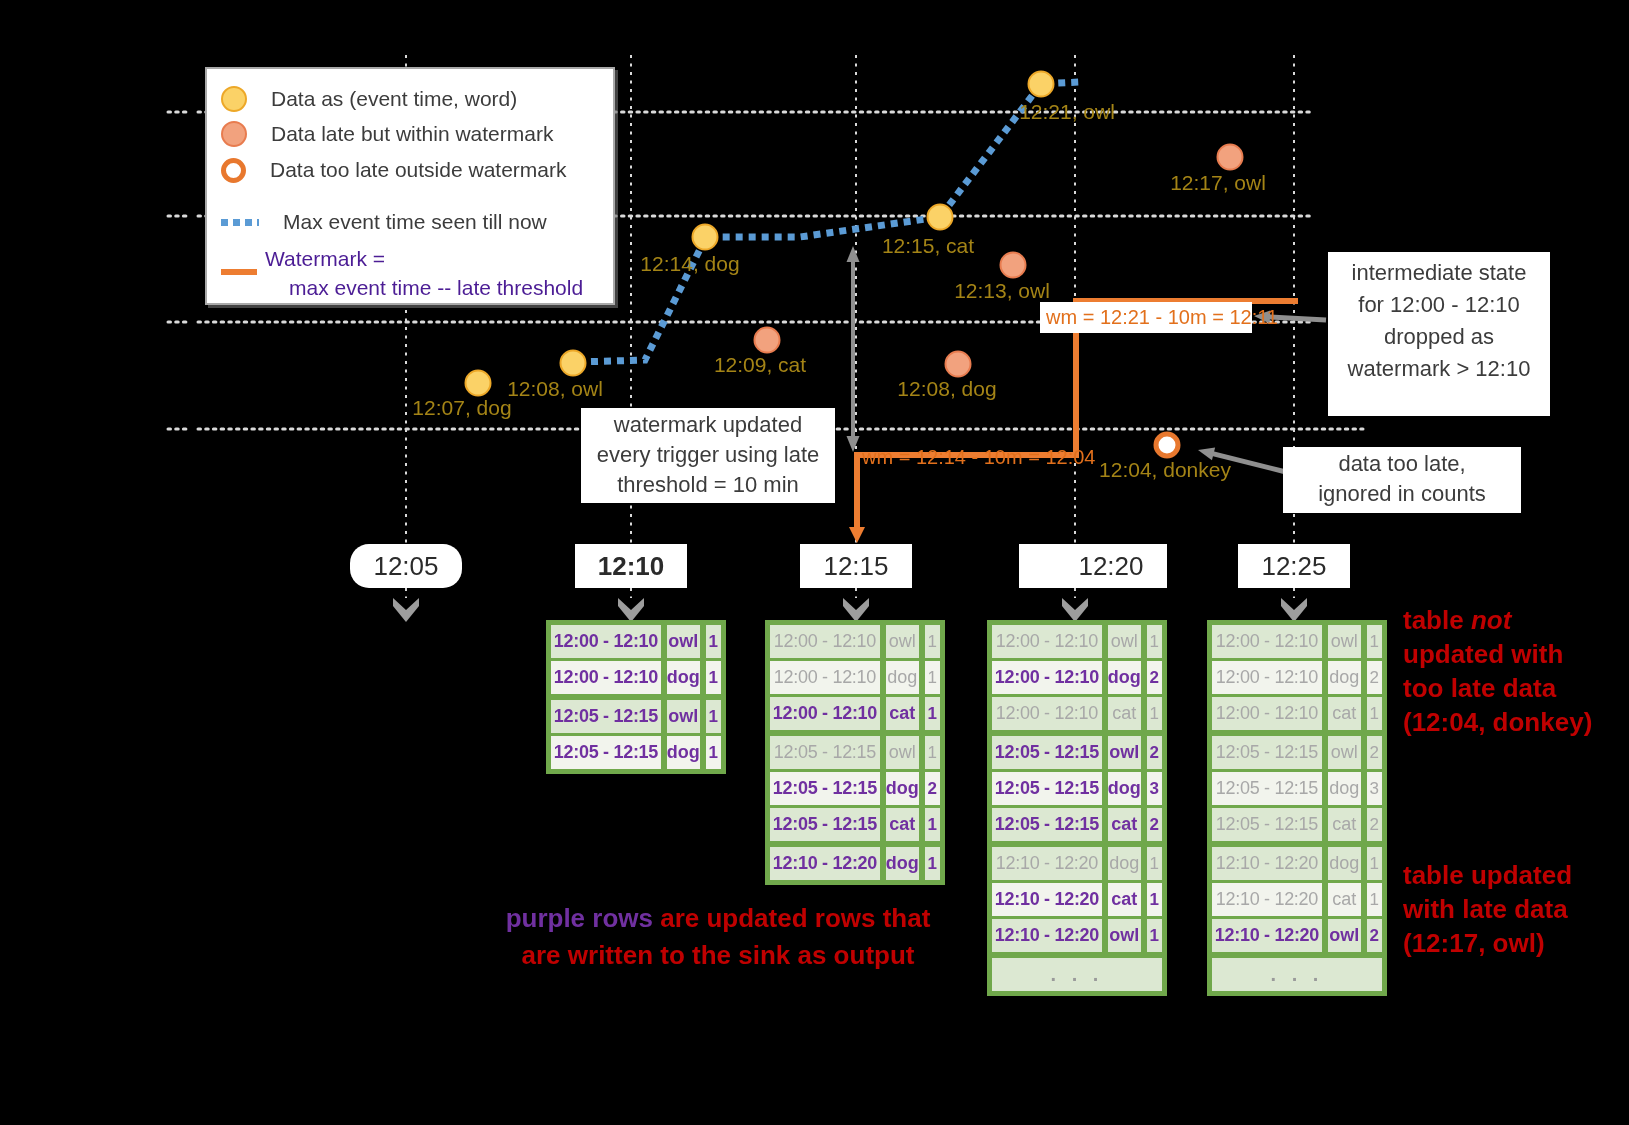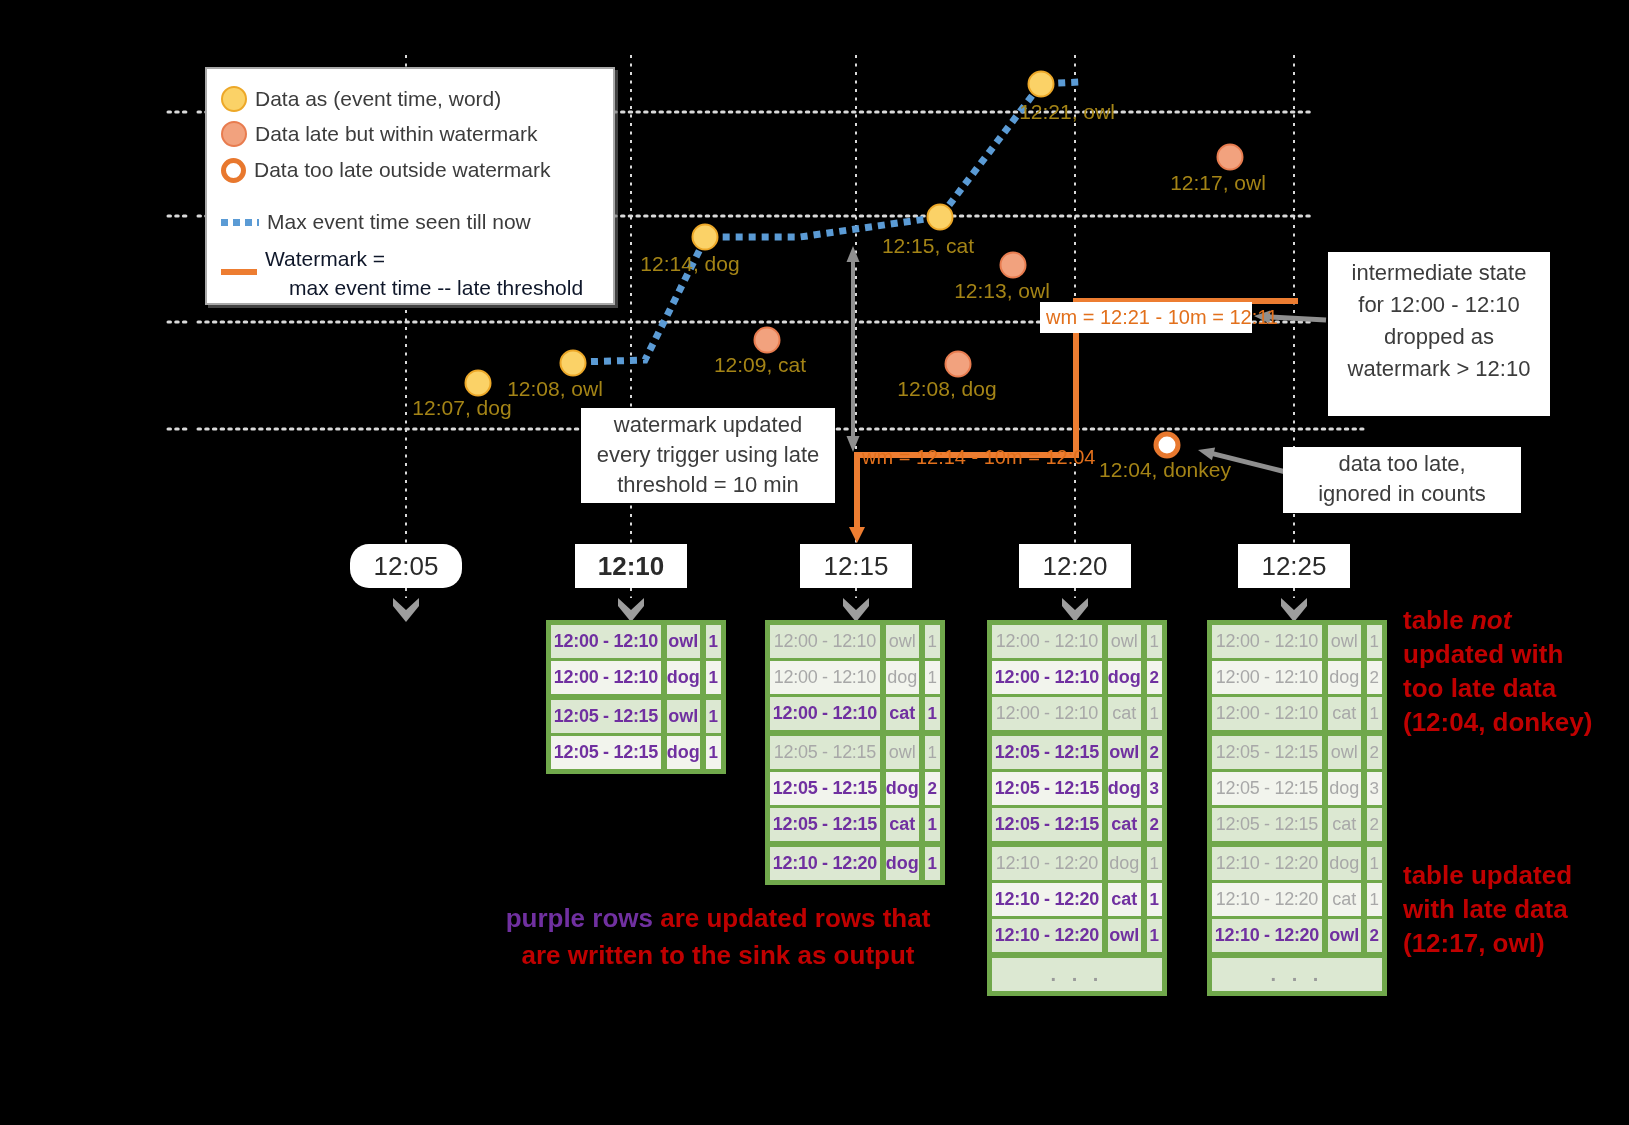--- a/index.html
+++ b/index.html
@@ -4,23 +4,23 @@
 <style>
   html,body{margin:0;padding:0;background:#000;}
   .stage{position:relative;width:1629px;height:1125px;background:#000;overflow:hidden;
          font-family:"Liberation Sans","DejaVu Sans",sans-serif;}
   svg#overlay{position:absolute;left:0;top:0;pointer-events:none;}
 
   
   .whitebox{position:absolute;background:#fff;color:#3c3c3c;}
   .legend{left:205px;top:67px;width:410px;height:238px;border:2px solid #a9a9a9;
           box-shadow:3px 3px 0 rgba(110,110,110,.6);box-sizing:border-box;}
-  .lrow{position:absolute;left:14px;display:flex;align-items:center;gap:8px;height:30px;}
+  .lrow{position:absolute;left:14px;display:flex;align-items:center;gap:24px;height:30px;}
   .llabel{font-size:21px;color:#3c3c3c;white-space:nowrap;}
-  .ltext{position:absolute;font-size:21px;color:#0f172a;white-space:nowrap;}
+  .ltext{position:absolute;font-size:21px;color:#4c1d95;white-space:nowrap;}
   .dot{width:26px;height:26px;border-radius:50%;box-sizing:border-box;flex:0 0 auto;}
   .dot.on-time{background:#FBD267;border:2.5px solid #EDA828;}
   .dot.late{background:#F2A27E;border:2.5px solid #E87C4F;}
   .dot.too-late{background:#fff;border:5px solid #E8782E;width:25px;height:25px;}
   .swatch-blue{width:38px;height:7px;flex:0 0 auto;
       background:repeating-linear-gradient(90deg,#5B9BD5 0 7px,transparent 7px 12px);}
   .swatch-orange{position:absolute;width:36px;height:6px;background:#ED7D31;}
 
   .callout{position:absolute;background:#fff;color:#3c3c3c;text-align:center;
            font-size:22px;box-sizing:border-box;}
@@ -128,21 +128,21 @@
     </div>
     <span class="swatch-orange" style="left:14px;top:200px"></span>
     <div class="ltext" style="left:58px;top:178px">Watermark =</div>
     <div class="ltext" style="left:82px;top:207px">max event time -- late threshold</div>
   </div>
 
   <div id="tick-labels">
       <div class="tick-label" style="left: 350px; border-radius: 19px;">12:05</div>
       <div class="tick-label" style="left: 575px; font-weight: bold;">12:10</div>
       <div class="tick-label" style="left: 800px;">12:15</div>
-      <div class="tick-label" style="left: 1019px;">12:20</div>
+      <div class="tick-label" style="left: 1019px; padding-left: 36px;">12:20</div>
       <div class="tick-label" style="left: 1238px;">12:25</div>
     </div>
   <div id="points-layer">
       <div class="pt on-time" style="left: 478px; top: 383px;"></div>
       <div class="pt-label" style="left: 462px; top: 396px;">12:07, dog</div>
       <div class="pt on-time" style="left: 573px; top: 363px;"></div>
       <div class="pt-label" style="left: 555px; top: 377px;">12:08, owl</div>
       <div class="pt on-time" style="left: 705px; top: 237px;"></div>
       <div class="pt-label" style="left: 690px; top: 252px;">12:14, dog</div>
       <div class="pt late" style="left: 767px; top: 340px;"></div>

